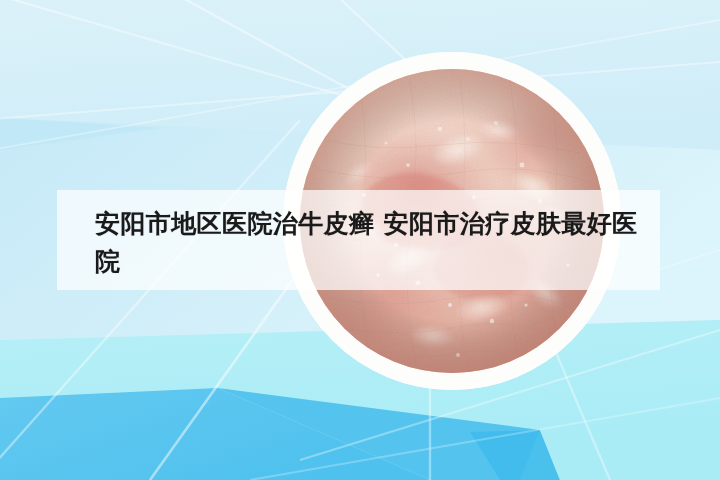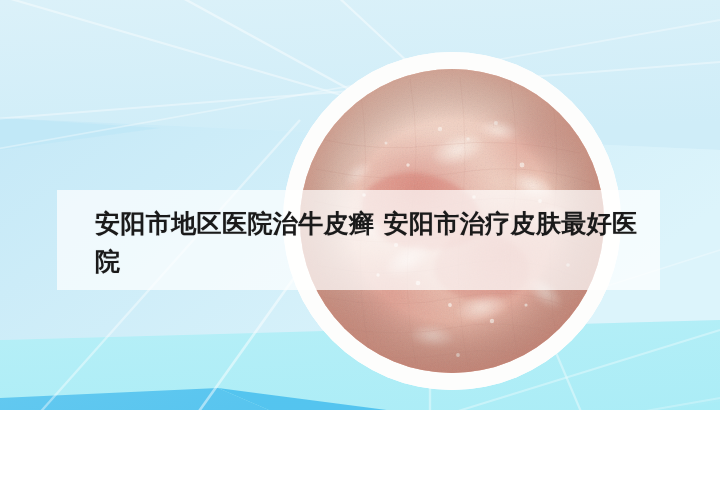--- a/index.html
+++ b/index.html
@@ -8,21 +8,21 @@
     padding: 0;
     background: #ffffff;
   }
   body {
     font-family: "DejaVu Sans", "Liberation Sans", sans-serif;
   }
 
   .stage {
     position: relative;
     width: 720px;
-    height: 410px;
+    height: 480px;
     overflow: hidden;
     background: #d8eff8;
   }
 
   
   .bg-svg {
     position: absolute;
     left: 0;
     top: 0;
     width: 720px;

